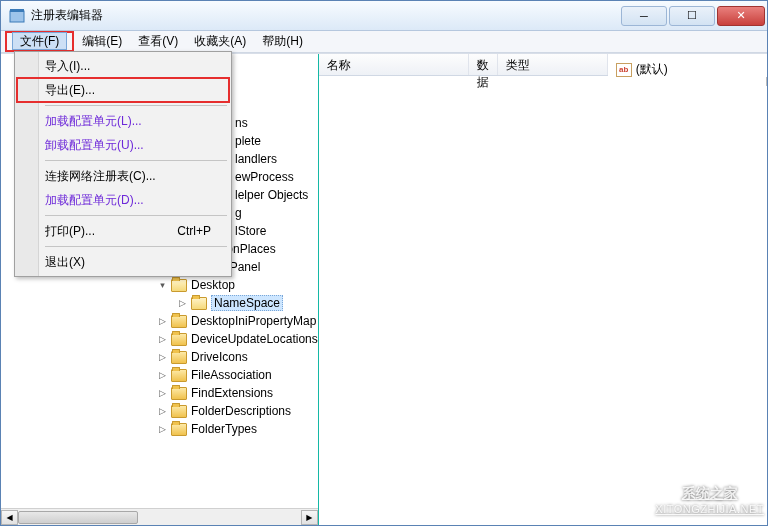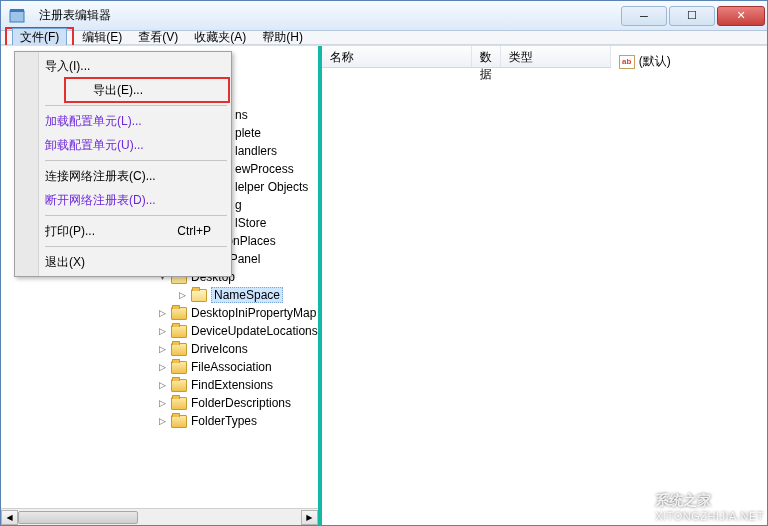--- a/index.html
+++ b/index.html
@@ -2,41 +2,41 @@
 <html><head>
   <meta charset="utf-8">
   <style>
     * { margin: 0; padding: 0; box-sizing: border-box; font-family: "Microsoft YaHei", "Segoe UI", Tahoma, sans-serif; }
     body { width: 768px; height: 526px; background: #fff; overflow: hidden; position: relative; }
     
     .window { width: 768px; height: 526px; border: 1px solid #5a82b4; background: #fff; display: flex; flex-direction: column; }
     
     .titlebar { height: 30px; background: linear-gradient(to bottom, #f7fbff, #dce9f7); display: flex; align-items: center; padding: 0 2px; border-bottom: 1px solid #b5c7de; }
     .titlebar-icon { width: 16px; height: 16px; margin: 0 6px; color: #3a7ab8; }
-    .titlebar-title { flex: 1; font-size: 12px; color: #000; margin-left: 8px; }
+    .titlebar-title { flex: 1; font-size: 12px; color: #000; }
     .titlebar-buttons { display: flex; gap: 0; }
     .titlebar-btn { width: 46px; height: 20px; background: linear-gradient(to bottom, #eaf1fa, #d3e3f3); border: 1px solid #9cb6d6; border-radius: 3px; margin-left: 2px; display: flex; align-items: center; justify-content: center; font-size: 11px; }
     .titlebar-btn.close { background: linear-gradient(to bottom, #e9807d, #c8403c); border-color: #a03330; color: #fff; width: 48px; }
     
-    .menubar { height: 14px; background: #f4f6fa; display: flex; align-items: center; padding: 0 4px; font-size: 12px; border-bottom: 1px solid #d0d8e4; }
+    .menubar { height: 22px; background: #f4f6fa; display: flex; align-items: center; padding: 0 4px; font-size: 12px; border-bottom: 1px solid #d0d8e4; }
     .menu-item { padding: 2px 8px; cursor: default; }
     .menu-item.active { background: #cde0f5; border: 1px solid #7aa7d8; padding: 1px 7px; }
     .highlight-box { border: 2px solid #e62e2e; padding: 0px 5px; }
     
     .dropdown { position: absolute; top: 51px; left: 14px; width: 218px; background: #f2f2f2; border: 1px solid #a0a0a0; box-shadow: 2px 2px 4px rgba(0,0,0,0.25); z-index: 100; font-size: 12px; padding: 2px; }
     .dropdown-item { height: 24px; display: flex; align-items: center; padding-left: 28px; position: relative; }
     .dropdown-item.disabled { color: #6d28d9; }
     .dropdown-sep { height: 1px; background: #c5c5c5; margin: 3px 2px 3px 28px; }
     .dropdown-leftbar { position: absolute; left: 0; top: 0; bottom: 0; width: 24px; background: #e9e9e9; border-right: 1px solid #d5d5d5; }
     .dropdown-shortcut { position: absolute; right: 18px; }
-    .dropdown-item.highlighted { outline: 2px solid #e62e2e; outline-offset: -1px; margin-left: 48px; }
+    .dropdown-item.highlighted { outline: 2px solid #e62e2e; outline-offset: -1px; }
     
     .content { flex: 1; display: flex; background: #fff; overflow: hidden; border-top: 1px solid #d8dee8; }
     
-    .tree-panel { width: 372px; border-right: 4px solid #14b8a6; display: flex; flex-direction: column; position: relative; }
+    .tree-panel { width: 372px; border-right: 1px solid #14b8a6; display: flex; flex-direction: column; position: relative; }
     .tree-body { flex: 1; overflow: hidden; background: #fff; padding-top: 60px; }
     .tree-row { display: flex; align-items: center; height: 18px; font-size: 12px; white-space: nowrap; }
     .tree-toggle { width: 11px; height: 11px; display: inline-flex; align-items: center; justify-content: center; margin-right: 3px; font-size: 9px; color: #5a5a5a; }
     .folder-icon { width: 16px; height: 13px; margin-right: 4px; background: linear-gradient(to bottom, #fde9a7, #f0c24d); border: 1px solid #c99a2e; border-radius: 1px; display: inline-block; position: relative; }
     .folder-icon::before { content: ""; position: absolute; top: -3px; left: 0; width: 6px; height: 3px; background: #f0c24d; border: 1px solid #c99a2e; border-bottom: none; border-radius: 1px 1px 0 0; }
     .folder-icon.open { background: linear-gradient(to bottom, #fff3c7, #f5d97a); }
     .tree-label.selected { background: #cde6ff; border: 1px dotted #7aa7d8; padding: 0 2px; }
     
     .hscroll { height: 17px; background: #f0f0f0; border-top: 1px solid #d0d0d0; display: flex; align-items: center; }
     .hscroll-btn { width: 17px; height: 15px; background: linear-gradient(to bottom, #f7f7f7, #e1e1e1); border: 1px solid #b5b5b5; display: flex; align-items: center; justify-content: center; font-size: 8px; }
@@ -44,21 +44,21 @@
     .hscroll-thumb { position: absolute; height: 13px; top: 1px; background: linear-gradient(to bottom, #e8e8e8, #cfcfcf); border: 1px solid #a8a8a8; border-radius: 2px; }
     
     .list-panel { flex: 1; display: flex; }
     .list-header { height: 22px; display: flex; background: linear-gradient(to bottom, #fdfdfd, #eef1f6); border-bottom: 1px solid #d0d8e4; font-size: 12px; }
     .list-col { padding: 3px 8px; border-right: 1px solid #e0e4ec; }
     .list-body { flex: 1; background: #fff; font-size: 12px; }
     .list-row { display: flex; height: 18px; align-items: center; padding-top: 13px; }
     .list-cell { padding: 0 8px; }
     .ab-icon { display: inline-block; width: 16px; height: 14px; border: 1px solid #c8a060; background: #fff; font-size: 8px; color: #c43; text-align: center; line-height: 12px; font-weight: bold; margin-right: 4px; vertical-align: middle; }
     
-    .watermark { position: absolute; right: 4px; bottom: 4px; color: rgba(255,255,255,0.85); font-size: 11px; text-align: left; pointer-events: none; z-index: 200; text-shadow: 0 0 3px rgba(0,0,0,0.6); }
+    .watermark { position: absolute; right: 4px; bottom: 11px; color: rgba(255,255,255,0.85); font-size: 11px; text-align: center; pointer-events: none; z-index: 200; text-shadow: 0 0 3px rgba(0,0,0,0.6); text-decoration: underline; }
     .watermark-logo { width: 46px; height: 36px; opacity: 0.7; margin-left: auto; }
     
     .vscroll { width: 17px; background: #f0f0f0; border-left: 1px solid #d0d0d0; display: flex; flex-direction: column; }
     .vscroll-btn { height: 17px; background: linear-gradient(to bottom,#f7f7f7,#e1e1e1); border: 1px solid #b5b5b5; display:flex;align-items:center;justify-content:center;font-size:8px; }
     .vscroll-track { flex:1; }
   </style>
 </head>
 <body>
 
 <div class="window">
@@ -192,21 +192,21 @@
 
 <div class="dropdown">
   <div class="dropdown-leftbar"></div>
   <div class="dropdown-item">导入(I)...</div>
   <div class="dropdown-item highlighted">导出(E)...</div>
   <div class="dropdown-sep"></div>
   <div class="dropdown-item disabled">加载配置单元(L)...</div>
   <div class="dropdown-item disabled">卸载配置单元(U)...</div>
   <div class="dropdown-sep"></div>
   <div class="dropdown-item">连接网络注册表(C)...</div>
-  <div class="dropdown-item disabled">断开网络注册表(D)...</div>
+  <div class="dropdown-item disabled">加载配置单元(D)...</div>
   <div class="dropdown-sep"></div>
   <div class="dropdown-item">
     <span>打印(P)...</span>
     <span class="dropdown-shortcut">Ctrl+P</span>
   </div>
   <div class="dropdown-sep"></div>
   <div class="dropdown-item">退出(X)</div>
 </div>
 
 <div class="watermark">

